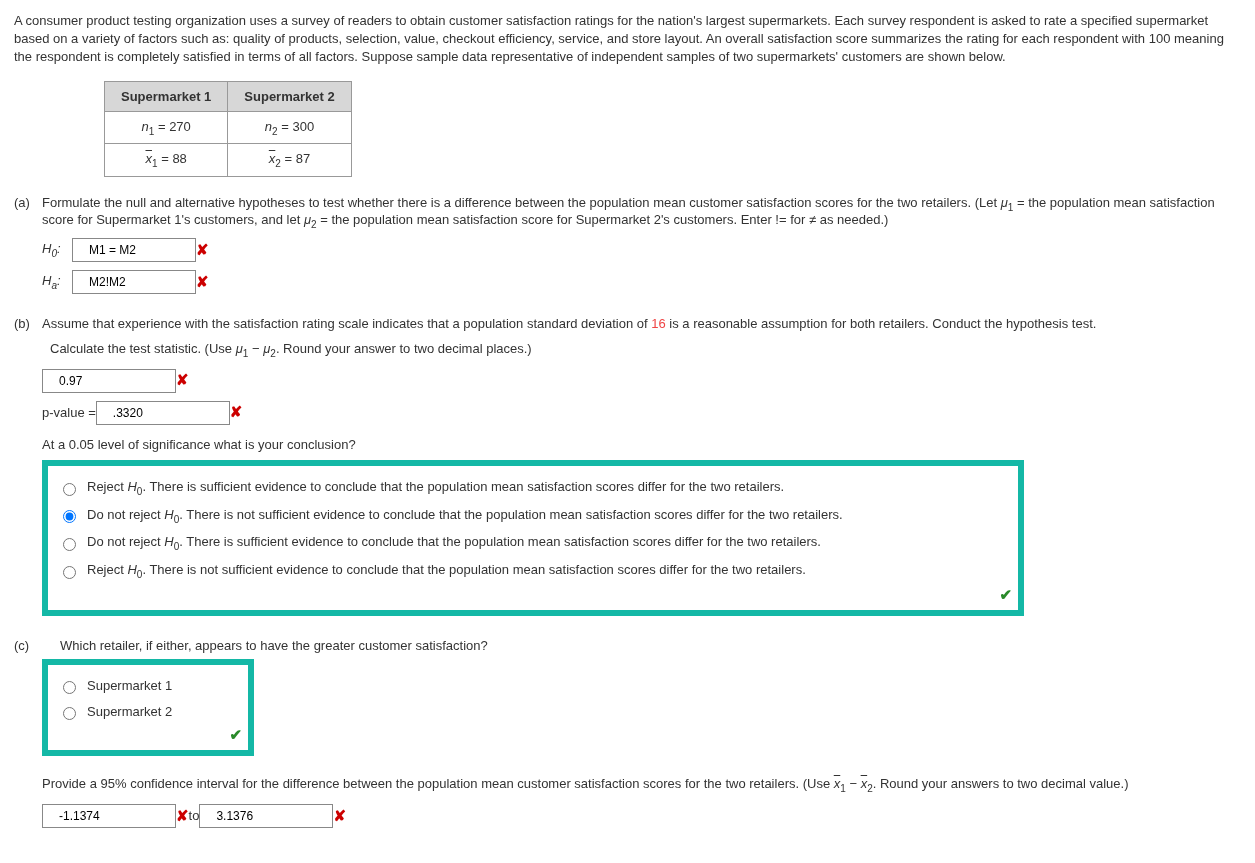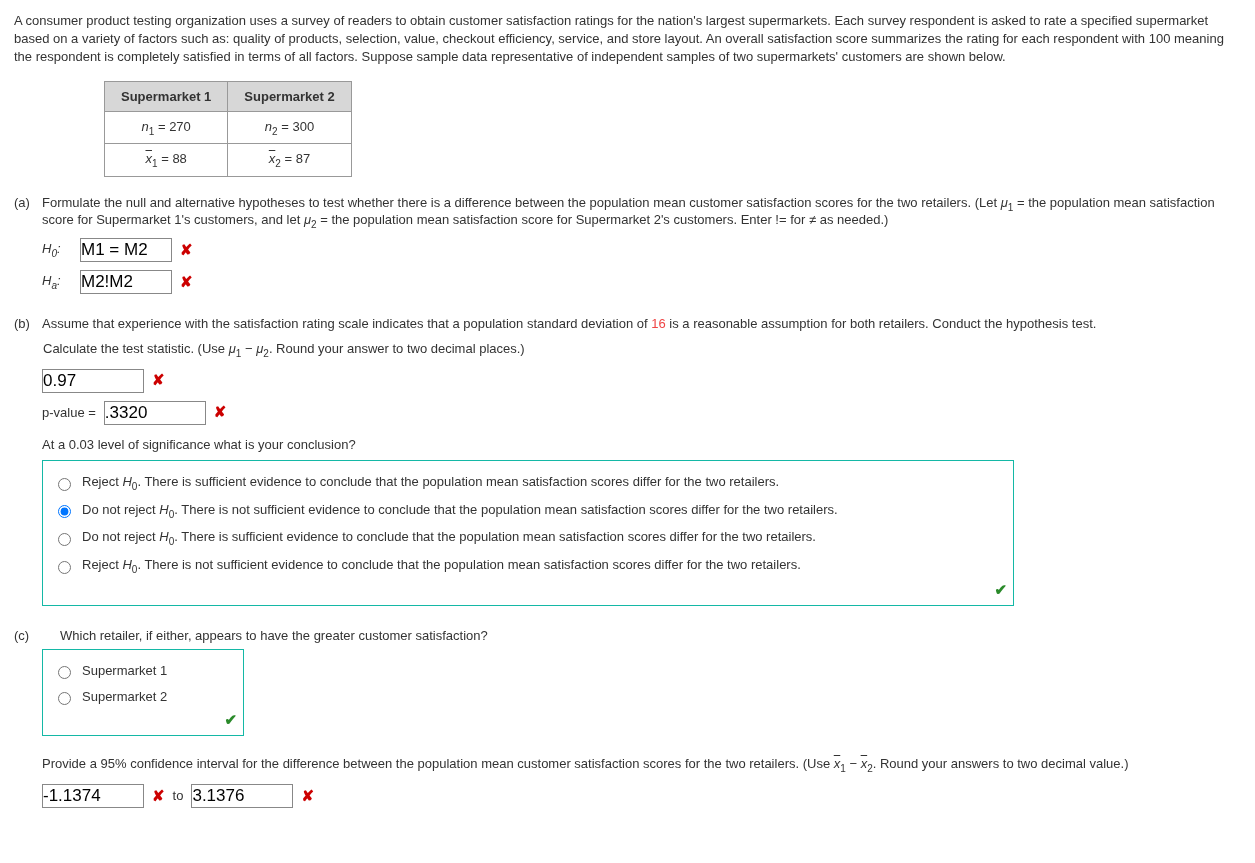--- a/index.html
+++ b/index.html
@@ -7,25 +7,25 @@
 .red { color: #ef4444; }
 table.data { border-collapse: collapse; margin: 8px 0 18px 90px; }
 table.data td, table.data th { border: 1px solid #999; padding: 7px 16px; text-align: center; font-weight: normal; }
 table.data th { background: #d7d7d7; font-weight: bold; }
 .part { margin: 14px 0 22px 0; }
 .part-label { font-weight: normal; }
 .part-body { margin-left: 28px; line-height: 1.5; }
 .sub { font-size: 10px; vertical-align: sub; }
 .ital { font-style: italic; }
 .overline { text-decoration: overline; }
-input.answer { font-family: Arial; font-size: 17px; border: 1px solid #888; padding: 2px 0; height: 18px; }
-.hrow { display: flex; align-items: center; margin: 8px 0; gap: 8px; }
+input.answer { font-family: Arial; font-size: 12px; border: 1px solid #888; padding: 2px 16px; height: 18px; }
+.hrow { display: flex; align-items: center; margin: 8px 0; gap: 0; }
 .mark-x { color: #c00; font-weight: bold; font-size: 15px; }
 .mark-check { color: #2a8a2a; font-weight: bold; font-size: 15px; }
-.choicebox { border: 1px solid #14b8a6; padding: 8px 10px 26px 10px; margin: 6px 0 18px 0; position: relative; max-width: 950px; }
+.choicebox { border: 6px solid #14b8a6; padding: 8px 10px 26px 10px; margin: 6px 0 18px 0; position: relative; max-width: 950px; }
 .choicebox.narrow { max-width: 180px; }
 .choice-row { display: flex; align-items: center; gap: 8px; padding: 3px 0; }
 .choice-mark { position: absolute; right: 6px; bottom: 4px; }
 .hlabel { width: 30px; font-style: italic; }
 </style>
 </head>
 <body>
 
 <div class="intro">A consumer product testing organization uses a survey of readers to obtain customer satisfaction ratings for the nation's largest supermarkets. Each survey respondent is asked to rate a specified supermarket based on a variety of factors such as: quality of products, selection, value, checkout efficiency, service, and store layout. An overall satisfaction score summarizes the rating for each respondent with 100 meaning the respondent is completely satisfied in terms of all factors. Suppose sample data representative of independent samples of two supermarkets' customers are shown below.</div>
 
@@ -68,31 +68,31 @@
 </div>
 
 <div class="part">
   <div style="display:flex;">
     <div class="part-label" style="width:28px;">(b)</div>
     <div style="flex:1;">
       <span>Assume that experience with the satisfaction rating scale indicates that a population standard deviation of </span><span class="red">16</span><span> is a reasonable assumption for both retailers. Conduct the hypothesis test.</span>
     </div>
   </div>
   <div class="part-body">
-    <div style="margin:8px 1px;">Calculate the test statistic. (Use <span class="ital">μ</span><span class="sub">1</span> − <span class="ital">μ</span><span class="sub">2</span>. Round your answer to two decimal places.)</div>
+    <div style="margin:8px 8px;">Calculate the test statistic. (Use <span class="ital">μ</span><span class="sub">1</span> − <span class="ital">μ</span><span class="sub">2</span>. Round your answer to two decimal places.)</div>
     <div class="hrow">
       <input class="answer" style="width: 100px;" value="0.97">
       <span class="mark-x">✘</span>
     </div>
     <div class="hrow">
       <span>p-value = </span>
       <input class="answer" style="width: 100px;" value=".3320">
       <span class="mark-x">✘</span>
     </div>
-    <div style="margin:10px 0 4px 0;">At a 0.03 level of significance what is your conclusion?</div>
+    <div style="margin:10px 0 4px 0;">At a 0.05 level of significance what is your conclusion?</div>
     <div class="choicebox">
       <div class="choice-row">
           <input type="radio" name="bq" style="">
           <span>Reject <span class="ital">H</span><span class="sub">0</span>. There is sufficient evidence to conclude that the population mean satisfaction scores differ for the two retailers.</span>
         </div>
       <div class="choice-row">
           <input type="radio" name="bq" checked="" style="">
           <span>Do not reject <span class="ital">H</span><span class="sub">0</span>. There is not sufficient evidence to conclude that the population mean satisfaction scores differ for the two retailers.</span>
         </div>
       <div class="choice-row">

